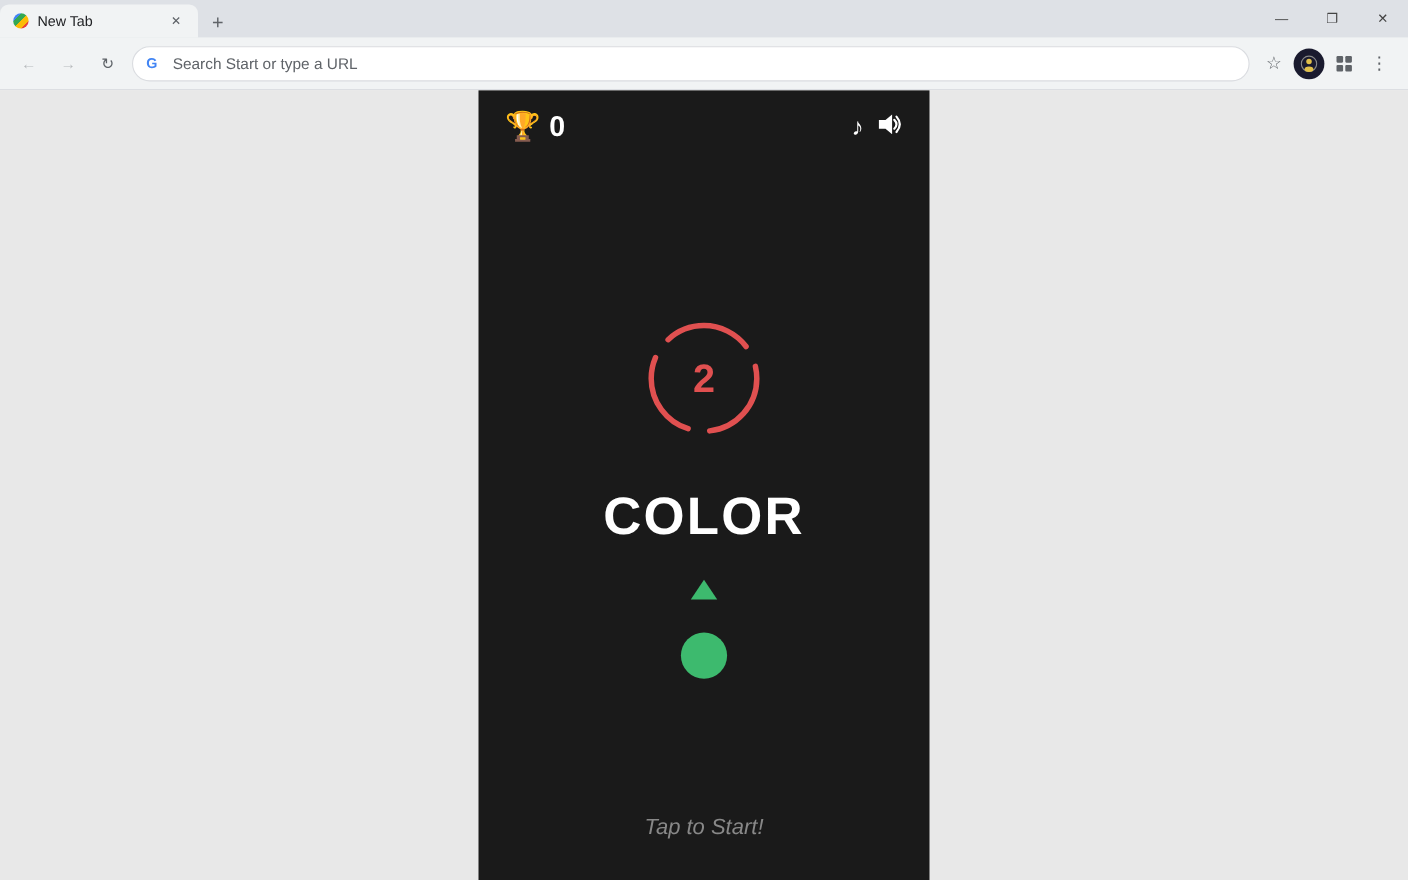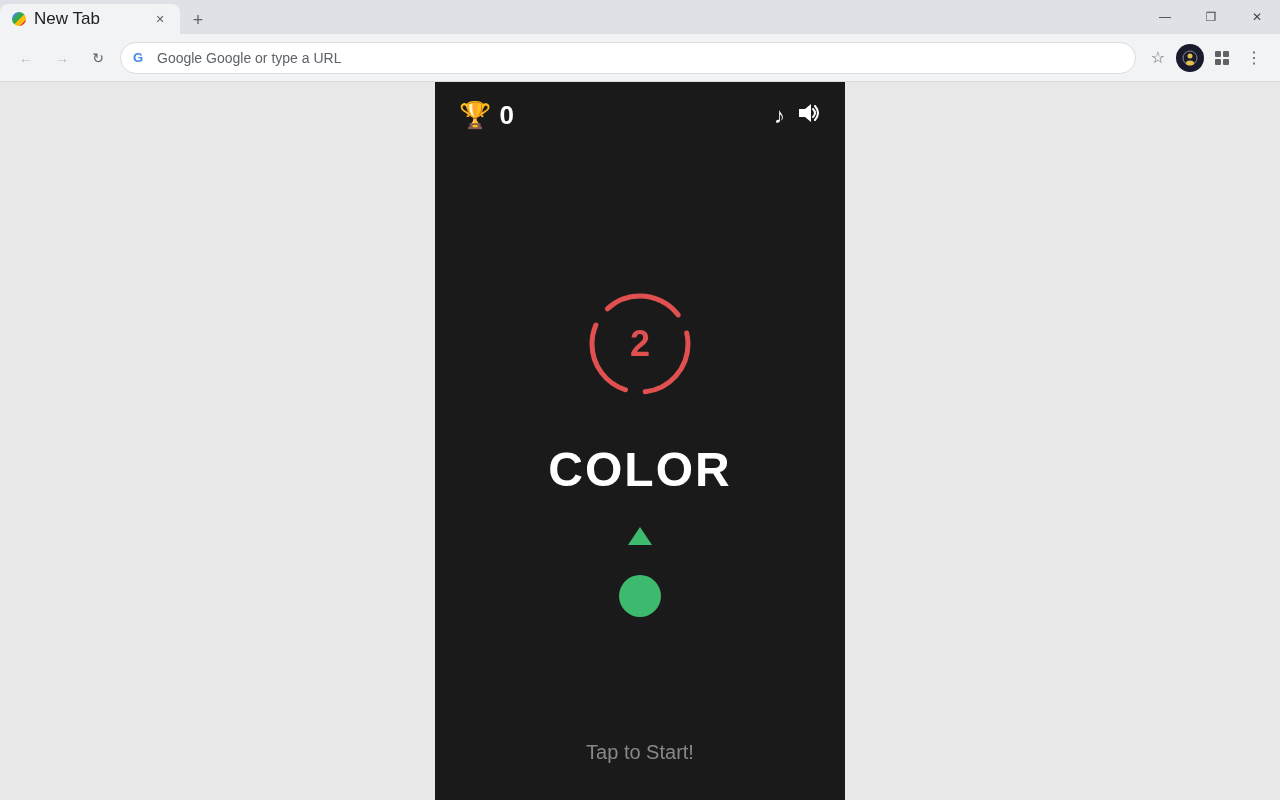--- a/index.html
+++ b/index.html
@@ -55,21 +55,21 @@
     .tab-favicon {
       width: 16px;
       height: 16px;
     }
 
     .tab-title {
       flex: 1;
       overflow: hidden;
       text-overflow: ellipsis;
       white-space: nowrap;
-      font-size: 17px;
+      font-size: 13px;
     }
 
     .tab-close {
       width: 16px;
       height: 16px;
       border-radius: 50%;
       display: flex;
       align-items: center;
       justify-content: center;
       font-size: 11px;
@@ -317,20 +317,21 @@
     }
 
     .tap-to-start {
       font-size: 20px;
       color: #888;
       position: absolute;
       bottom: 36px;
       left: 50%;
       transform: translateX(-50%);
       white-space: nowrap;
+      font-style: italic;
     }
   </style>
 </head>
 <body>
 
 <div class="browser-frame">
 
   <div class="title-bar">
     <div class="tab-strip">
       <div class="tab">
@@ -347,21 +348,21 @@
       <div class="win-btn close">✕</div>
     </div>
   </div>
 
   <div class="address-bar">
     <div class="nav-btn disabled">←</div>
     <div class="nav-btn disabled">→</div>
     <div class="nav-btn">↻</div>
     <div class="omnibox">
       <span class="google-g">G</span>
-      <span class="omnibox-text">Google Google or type a URL</span>
+      <span class="omnibox-text">Search Start or type a URL</span>
     </div>
     <div class="toolbar-icons">
       <div class="toolbar-icon">☆</div>
       <div class="profile-icon">
         <svg width="16" height="16" viewBox="0 0 16 16">
           <circle cx="8" cy="8" r="7" fill="#1a1a2e" stroke="#888" stroke-width="1"></circle>
           <circle cx="8" cy="6" r="2.5" fill="#e2c04a"></circle>
           <ellipse cx="8" cy="13" rx="4" ry="2.5" fill="#e2c04a"></ellipse>
         </svg>
       </div>

